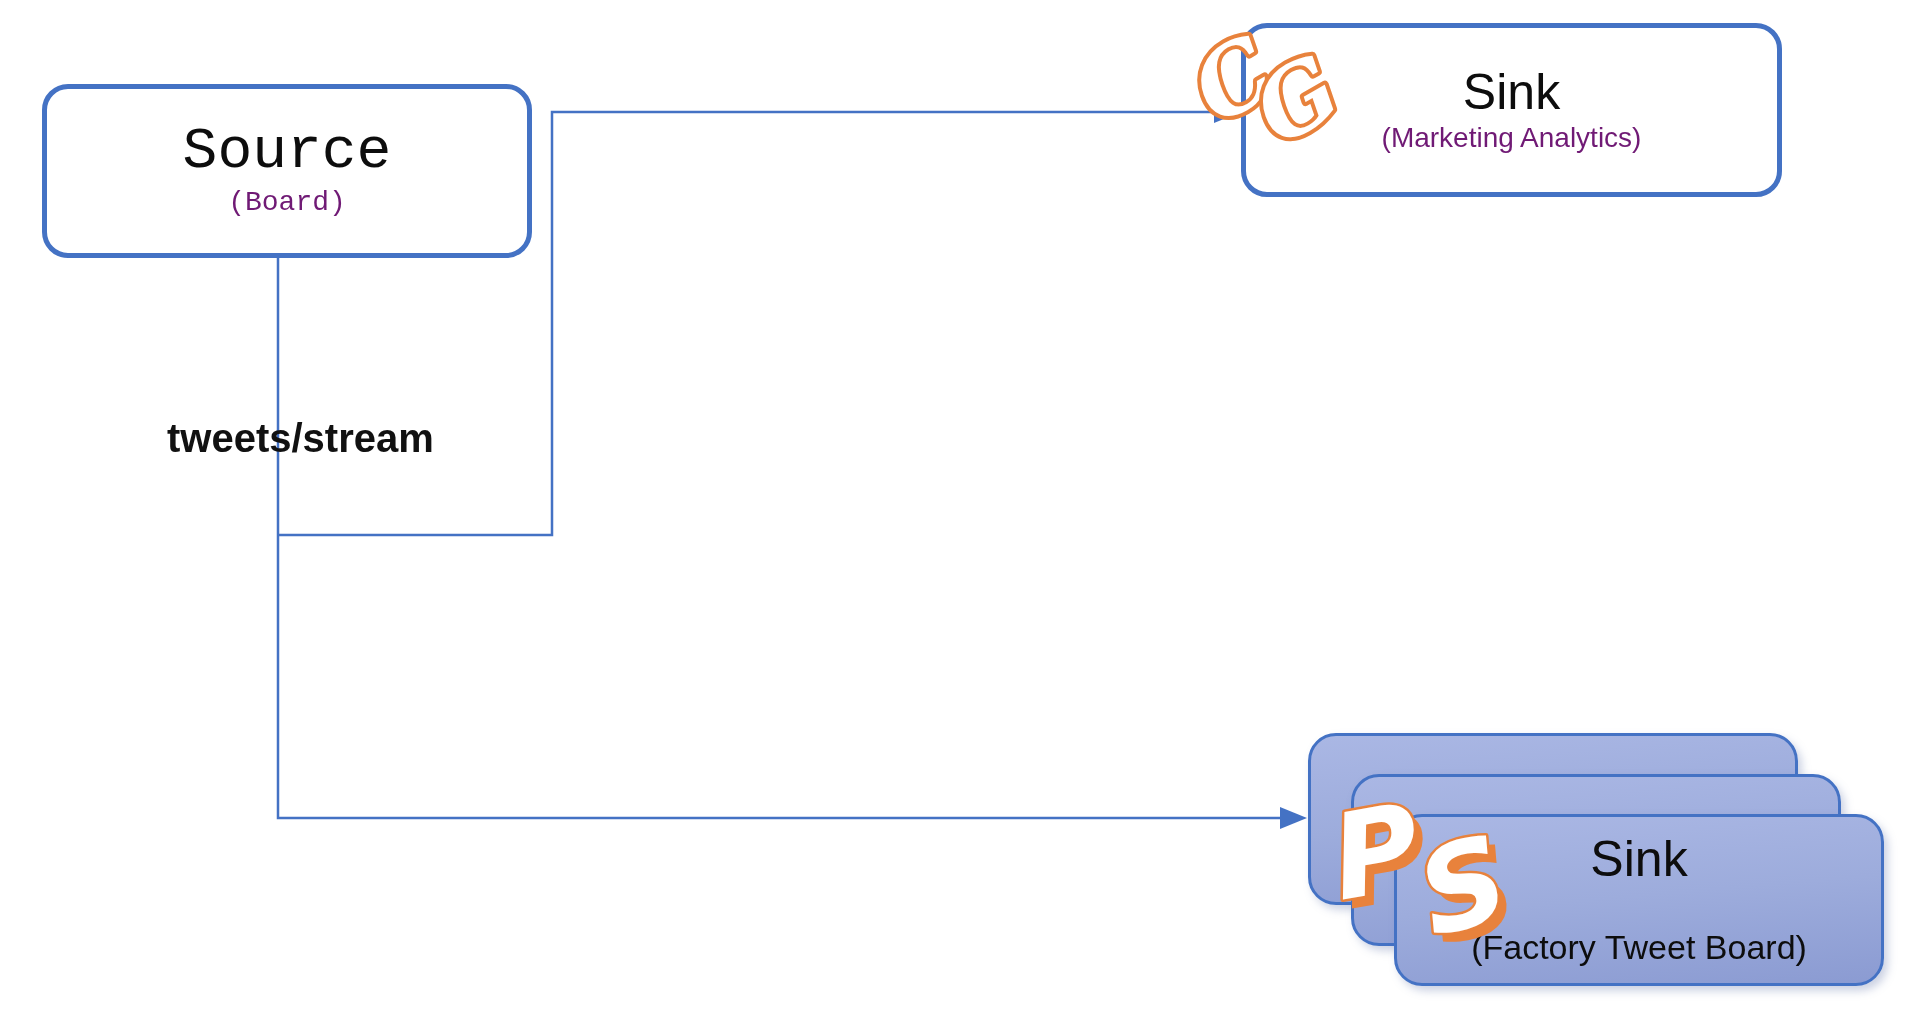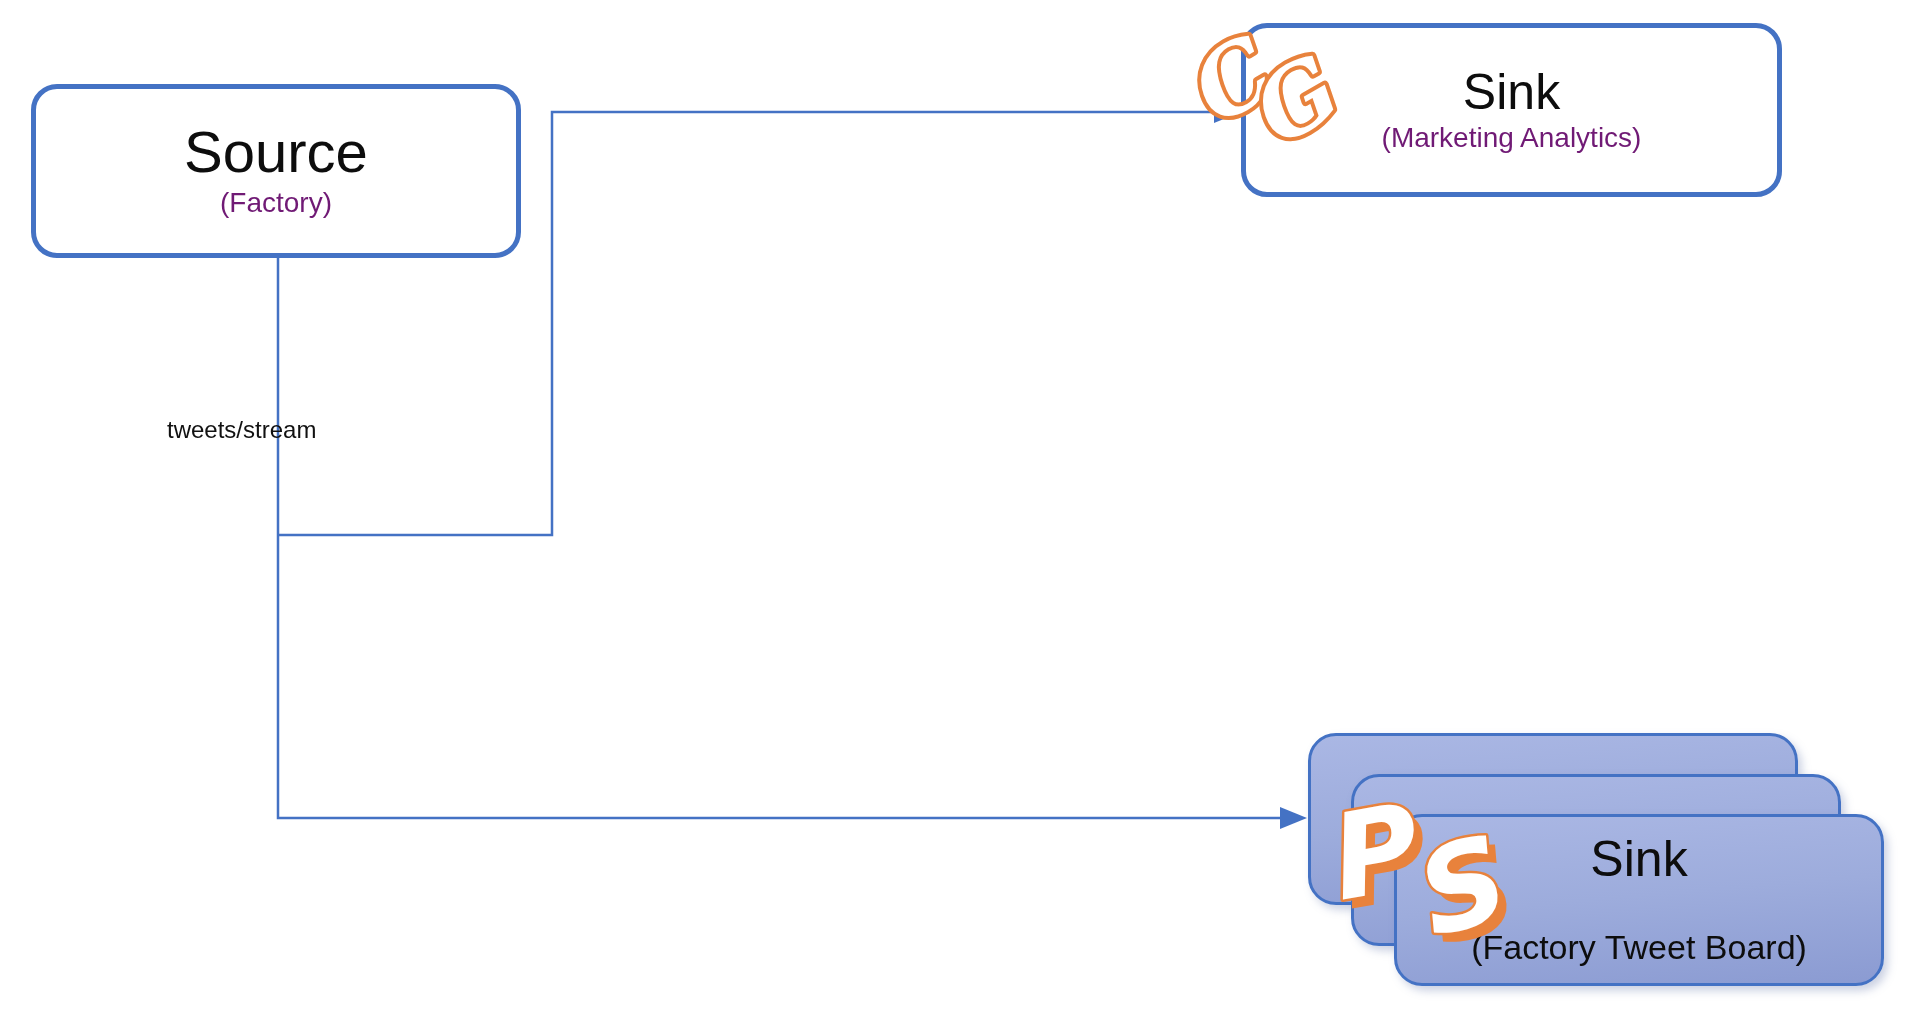--- a/index.html
+++ b/index.html
@@ -7,40 +7,40 @@
   .canvas{position:relative;width:1928px;height:1030px;background:#ffffff;overflow:hidden;}
   .layer{position:absolute;left:0;top:0;width:1928px;height:1030px;pointer-events:none;}
   .node{
     position:absolute;box-sizing:border-box;
     display:flex;flex-direction:column;align-items:center;justify-content:center;
     text-align:center;background:#ffffff;
     border:5px solid #4472C4;border-radius:26px;
   }
   .node .title{font-size:58px;line-height:1.12;color:#0d0d0d;}
   .node .subtitle{font-size:28px;line-height:1.3;color:#701a75;}
-  #source-node{left:31px;top:84px;width:490px;height:174px;}
+  #source-node{left:42px;top:84px;width:490px;height:174px;font-family:Liberation Mono, monospace;}
   #marketing-sink-node{left:1241px;top:23px;width:541px;height:174px;}
   #marketing-sink-node .title{font-size:50px;}
   .stacked-card{
     position:absolute;box-sizing:border-box;width:490px;height:172px;
     border:3px solid #4472C4;border-radius:28px;
     background:linear-gradient(175deg,#aab7e4 0%,#9dacdc 48%,#8b9bd2 100%);
     box-shadow:4px 5px 9px rgba(110,125,175,0.35);
   }
   #factory-card-back{left:1308px;top:733px;}
   #factory-card-middle{left:1351px;top:774px;}
   #factory-card-front{
     left:1394px;top:814px;
     display:flex;flex-direction:column;align-items:center;justify-content:center;text-align:center;
   }
   #factory-card-front .title{font-size:50px;line-height:1.12;color:#0d0d0d;}
   #factory-card-front .subtitle{font-size:34px;line-height:1.3;color:#0d0d0d;margin-top:38px;}
   .edge-label{
     position:absolute;left:167px;top:416px;
-    font-size:24px;color:#111111;white-space:nowrap;
+    font-size:40px;color:#111111;white-space:nowrap;font-weight:bold;
   }
   svg text.logo-main{
     fill:#ffffff;stroke:#E8823C;stroke-linejoin:round;paint-order:stroke;
     text-anchor:middle;dominant-baseline:central;
   }
   svg text.logo-shadow{
     fill:#E8823C;stroke:none;text-anchor:middle;dominant-baseline:central;
   }
   .cg-letter{font-family:"DejaVu Serif",serif;font-weight:bold;font-style:italic;font-size:92px;stroke-width:8px;}
   .ps-letter{font-family:"DejaVu Sans",sans-serif;font-weight:bold;font-style:italic;font-size:118px;stroke-width:5px;}
@@ -57,21 +57,21 @@
       <polyline points="278,535 552,535 552,112 1217,112"></polyline>
     </g>
     <g fill="#4472C4" stroke="none">
       <polygon points="1307,818 1280,807 1280,829"></polygon>
       <polygon points="1241,112 1214,101 1214,123"></polygon>
     </g>
   </svg>
 
   <div class="node" id="source-node">
     <div class="title">Source</div>
-    <div class="subtitle">(Factory)</div>
+    <div class="subtitle">(Board)</div>
   </div>
 
   <div class="edge-label">tweets/stream</div>
 
   <div class="node" id="marketing-sink-node">
     <div class="title">Sink</div>
     <div class="subtitle">(Marketing Analytics)</div>
   </div>
 
   <div>

